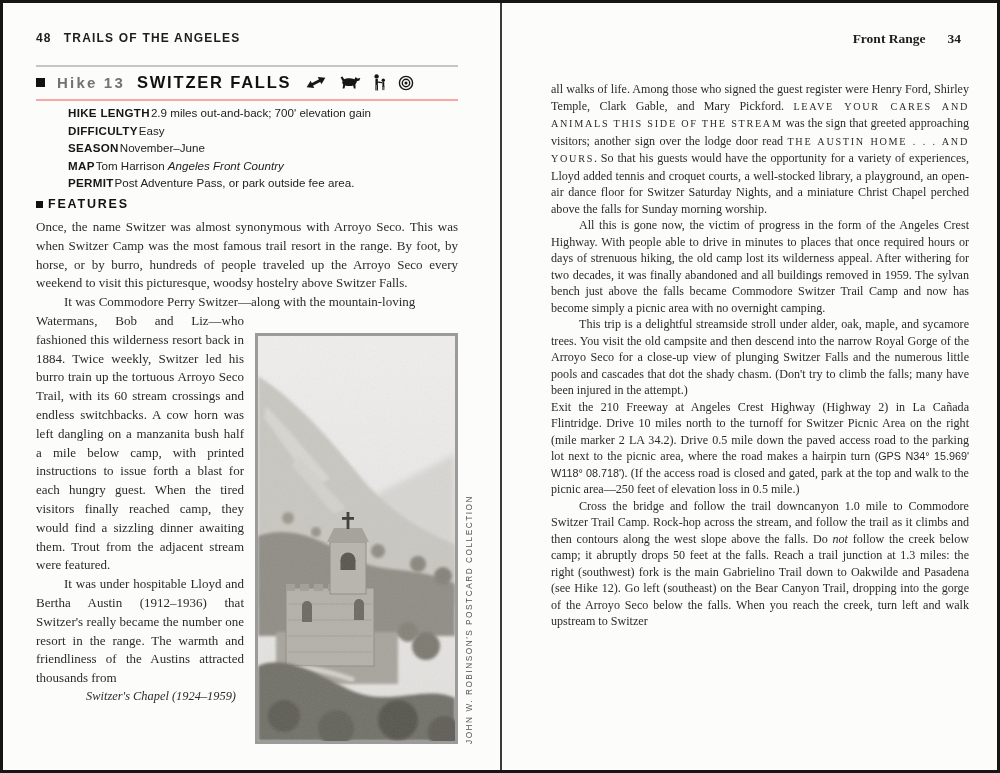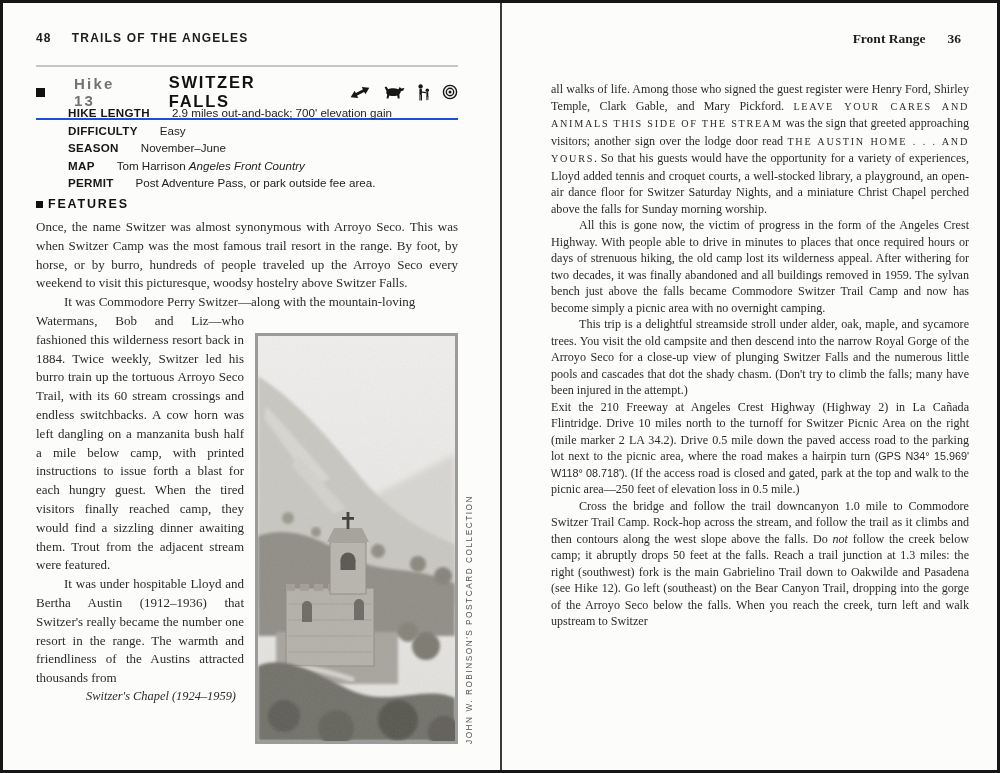--- a/index.html
+++ b/index.html
@@ -5,49 +5,49 @@
   html,body{margin:0;padding:0;background:#e8e8e8;}
   .spread{
     position:relative;width:1000px;height:773px;box-sizing:border-box;
     background:#fcfcfa;border:3px solid #161616;overflow:hidden;
     font-family:"Liberation Serif",serif;color:#2b2b29;
   }
   .gutter{position:absolute;left:497px;top:0;width:2px;height:773px;background:#3a3a3a;}
 
   
   .running-head-left{
-    position:absolute;left:33px;top:28px;display:flex;gap:20px;
+    position:absolute;left:33px;top:28px;display:flex;gap:12px;
     font-family:"Liberation Sans",sans-serif;font-size:12px;font-weight:700;
     letter-spacing:1.2px;color:#1d1d1b;
   }
   .running-head-right{
     position:absolute;right:36px;top:28px;display:flex;gap:22px;
     font-family:"Liberation Serif",serif;font-size:13.5px;font-weight:700;color:#1d1d1b;
   }
 
   
   .hike-block{
     position:absolute;left:33px;top:62px;width:422px;box-sizing:border-box;
-    border-top:2px solid #c6c6c4;border-bottom:2px solid #1d4ed8;
-    padding:6px 0 7px 0;display:flex;align-items:center;gap:29px;
+    border-top:2px solid #c6c6c4;border-bottom:2px solid #fca5a5;
+    padding:6px 0 7px 0;display:flex;align-items:center;gap:12px;
     font-family:"Liberation Sans",sans-serif;
   }
   .sq{width:9px;height:9px;background:#111;flex:0 0 auto;}
   .sq-small{width:7px;height:7px;background:#111;flex:0 0 auto;}
   .hike-label{font-size:15px;font-weight:700;letter-spacing:2.2px;color:#737371;}
   .hike-title{font-size:16.5px;font-weight:700;letter-spacing:1.8px;color:#111;}
   .hike-icons{display:flex;gap:11px;align-items:center;margin-left:2px;}
   .hike-icons svg{display:block;}
 
   
   .stats{
     position:absolute;left:65px;top:101px;
     font-family:"Liberation Sans",sans-serif;font-size:11.6px;line-height:17.6px;color:#222220;
   }
-  .stat-label{font-weight:700;margin-right:22px;letter-spacing:.3px;color:#161614;}
+  .stat-label{font-weight:700;margin-right:1px;letter-spacing:.3px;color:#161614;}
 
   
   .section-head{
     display:flex;align-items:center;gap:5px;
     font-family:"Liberation Sans",sans-serif;font-weight:700;font-size:12.5px;
     letter-spacing:1.8px;color:#111;
   }
   #features-head{position:absolute;left:33px;top:194px;}
   .desc-head-flow{margin:9px 0 7px 0;}
 
@@ -228,21 +228,21 @@
 
     <div class="caption">Switzer's Chapel (1924–1959)</div>
   </div>
 
   <div class="gutter"></div>
 
   <div>
 
     <div class="running-head-right">
       <span>Front Range</span>
-      <span>36</span>
+      <span>34</span>
     </div>
 
     <div class="right-body">
       <div>
           <p><span>all walks of life. Among those who signed the guest register were Henry Ford, Shirley Temple, Clark Gable, and Mary Pickford. </span><span class="seg-sc">LEAVE YOUR CARES AND ANIMALS THIS SIDE OF THE STREAM</span><span> was the sign that greeted approaching visitors; another sign over the lodge door read </span><span class="seg-sc">THE AUSTIN HOME . . . AND YOURS</span><span>. So that his guests would have the opportunity for a variety of experiences, Lloyd added tennis and croquet courts, a well-stocked library, a playground, an open-air dance floor for Switzer Saturday Nights, and a miniature Christ Chapel perched above the falls for Sunday morning worship.</span></p>
           <p class="indent"><span>All this is gone now, the victim of progress in the form of the Angeles Crest Highway. With people able to drive in minutes to places that once required hours or days of strenuous hiking, the old camp lost its wilderness appeal. After withering for two decades, it was finally abandoned and all buildings removed in 1959. The sylvan bench just above the falls became Commodore Switzer Trail Camp and now has become simply a picnic area with no overnight camping.</span></p>
           <p class="indent"><span>This trip is a delightful streamside stroll under alder, oak, maple, and sycamore trees. You visit the old campsite and then descend into the narrow Royal Gorge of the Arroyo Seco for a close-up view of plunging Switzer Falls and the numerous little pools and cascades that dot the shady chasm. (Don't try to climb the falls; many have been injured in the attempt.)</span></p>
         </div>
       <div>
           <p><span>Exit the 210 Freeway at Angeles Crest Highway (Highway 2) in La Cañada Flintridge. Drive 10 miles north to the turnoff for Switzer Picnic Area on the right (mile marker 2 LA 34.2). Drive 0.5 mile down the paved access road to the parking lot next to the picnic area, where the road makes a hairpin turn </span><span class="seg-sans">(GPS N34° 15.969'  W118° 08.718')</span><span>. (If the access road is closed and gated, park at the top and walk to the picnic area—250 feet of elevation loss in 0.5 mile.)</span></p>

